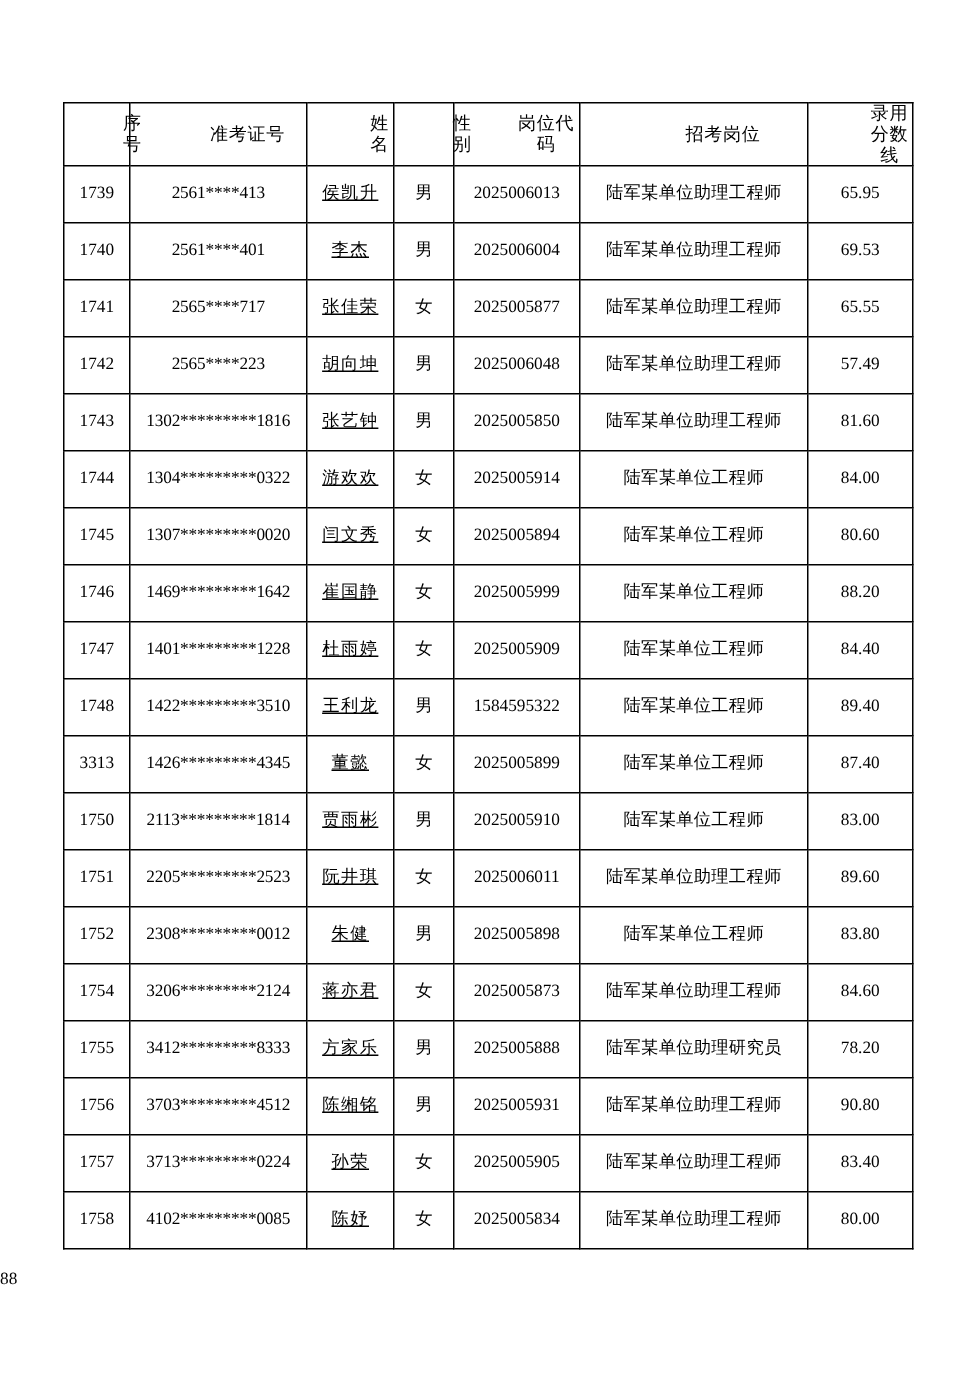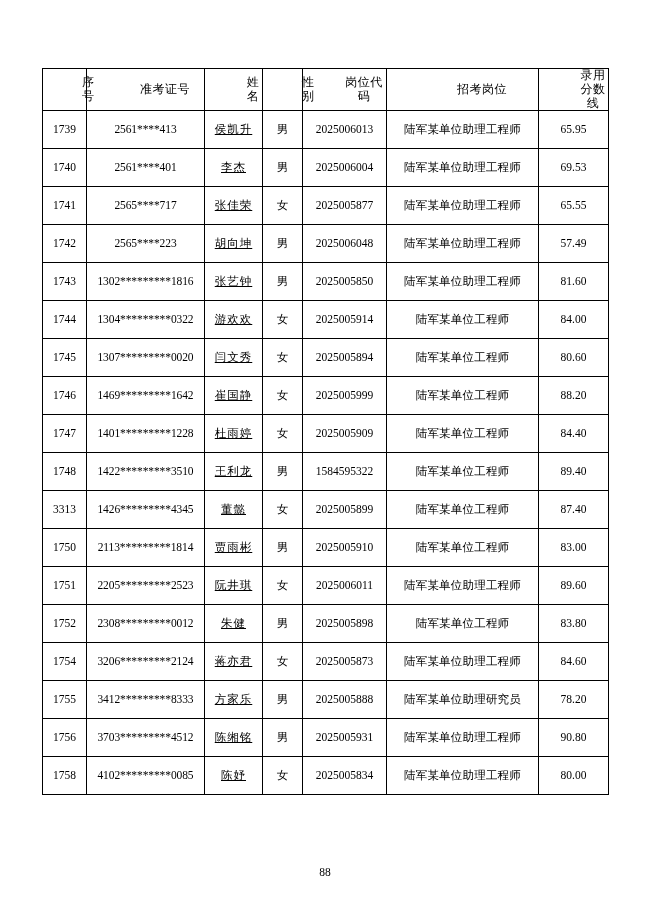--- a/index.html
+++ b/index.html
@@ -63,23 +63,22 @@
   td.ticket   { font-size: 11.5px; letter-spacing: -0.1px; }
   td.name     { font-size: 12.5px; letter-spacing: 1px; text-decoration: underline; }
   td.gender   { font-size: 12px; }
   td.poscode  { font-size: 11.5px; }
   td.position { font-size: 11.5px; letter-spacing: 0.2px; }
   td.score    { font-size: 11.5px; }
 
   .page-number {
     position: absolute;
     left: 0;
-    top: 866px;
+    top: 847px;
     width: 650px;
-    text-align: center;
     font-size: 11.5px;
     font-family: "Liberation Serif", "DejaVu Serif", serif;
   }
 </style>
 </head>
 <body>
 
 <div class="page">
 
   <div class="table-wrap">
@@ -252,20 +251,29 @@
         <tr>
           <td class="seq">1756</td>
           <td class="ticket">3703*********4512</td>
           <td class="name">陈缃铭</td>
           <td class="gender">男</td>
           <td class="poscode">2025005931</td>
           <td class="position">陆军某单位助理工程师</td>
           <td class="score">90.80</td>
         </tr>
         <tr>
+          <td class="seq">1757</td>
+          <td class="ticket">3713*********0224</td>
+          <td class="name">孙荣</td>
+          <td class="gender">女</td>
+          <td class="poscode">2025005905</td>
+          <td class="position">陆军某单位助理工程师</td>
+          <td class="score">83.40</td>
+        </tr>
+        <tr>
           <td class="seq">1758</td>
           <td class="ticket">4102*********0085</td>
           <td class="name">陈妤</td>
           <td class="gender">女</td>
           <td class="poscode">2025005834</td>
           <td class="position">陆军某单位助理工程师</td>
           <td class="score">80.00</td>
         </tr>
       </tbody>
     </table>

